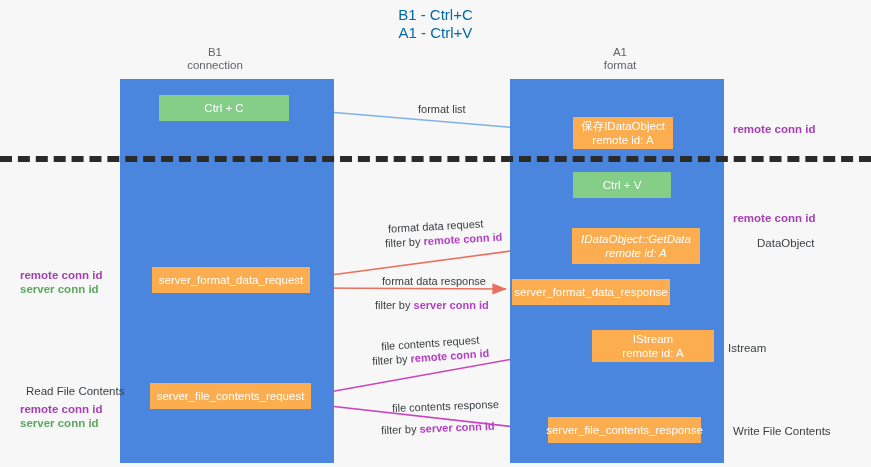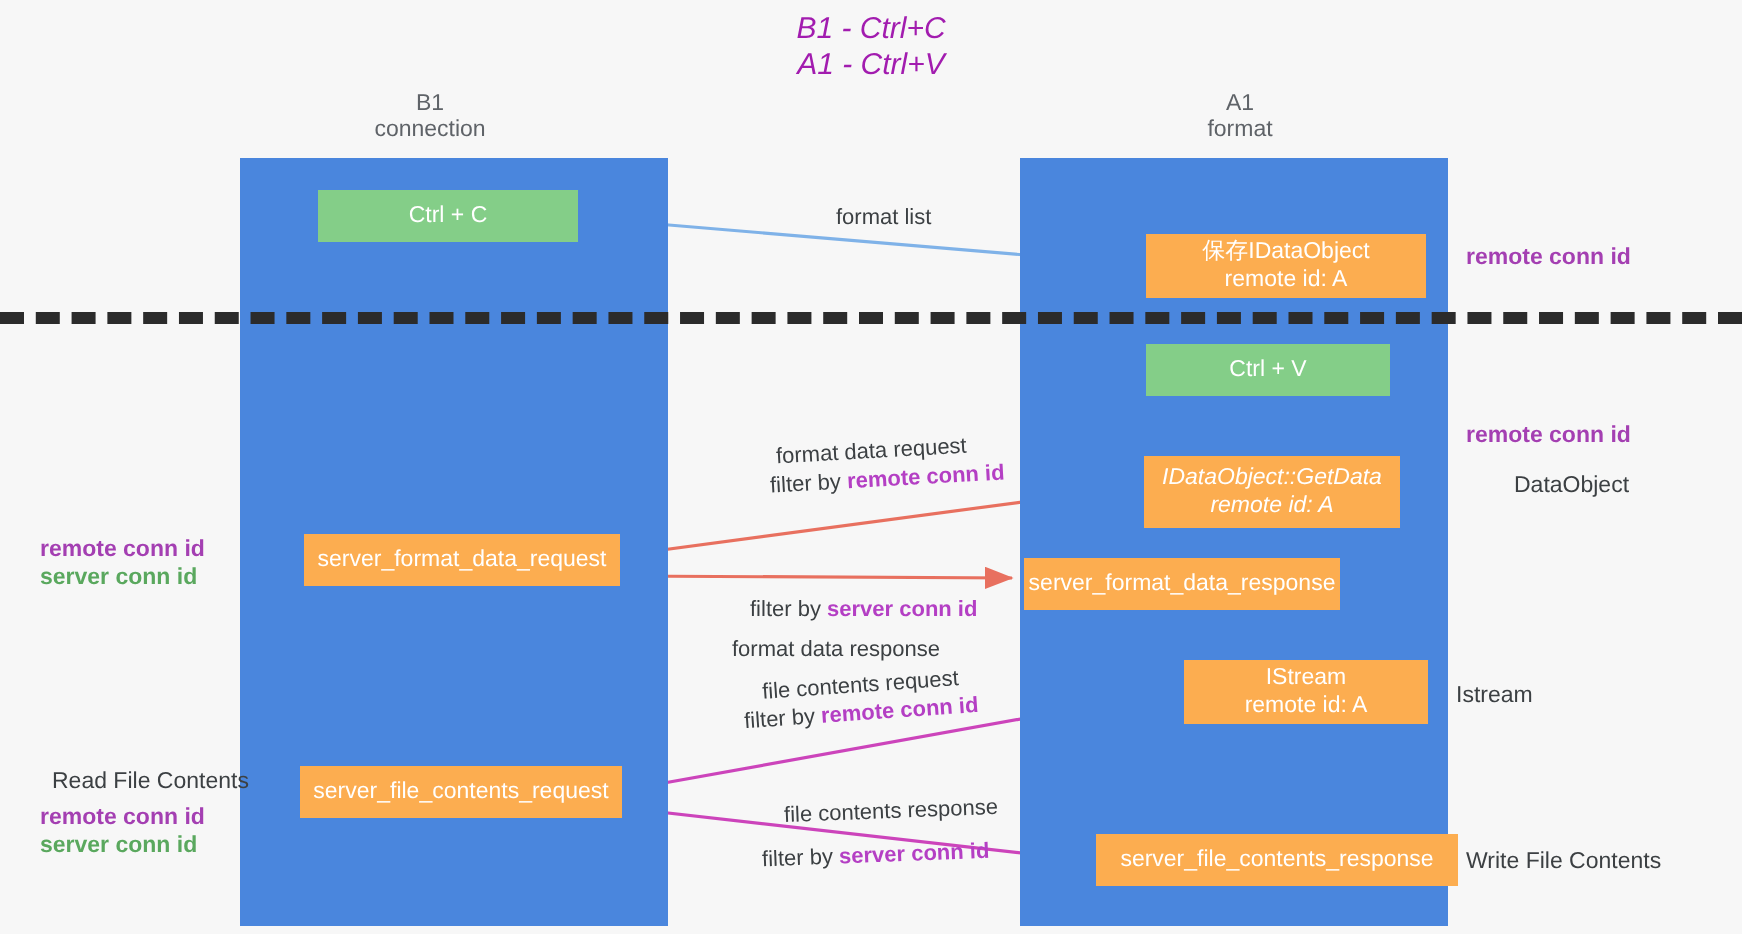--- a/index.html
+++ b/index.html
@@ -23,23 +23,22 @@
   }
   .abs { position: absolute; }
 
   
   #title {
     left: 0; top: 6px;
     width: 871px;
     text-align: center;
     font-size: 15px;
     line-height: 18px;
-    color: #a21caf;
-    white-space: pre-line;
-    font-style: italic;
+    color: #0369a1;
+    white-space: pre-line;
   }
 
   
   .lane-header {
     font-size: 11.5px;
     line-height: 13px;
     text-align: center;
     color: #5f6368;
     white-space: pre-line;
   }
@@ -71,28 +70,28 @@
     font-size: 11.5px;
     line-height: 14px;
     text-align: center;
     white-space: pre-line;
     padding: 2px 4px;
   }
   .node.green { background: #84ce88; }
   .node.orange { background: #fcad50; }
 
   #node-ctrl-c        { left: 159px; top: 95px;  width: 130px; height: 26px; }
-  #node-save-dataobj  { left: 573px; top: 117px; width: 140px; height: 32px; }
-  #node-ctrl-v        { left: 573px; top: 172px; width: 122px; height: 26px; }
+  #node-save-dataobj  { left: 573px; top: 117px; width: 100px; height: 32px; }
+  #node-ctrl-v        { left: 573px; top: 172px; width: 98px; height: 26px; }
   #node-getdata       { left: 572px; top: 228px; width: 128px; height: 36px; font-style: italic; }
   #node-sfdreq        { left: 152px; top: 267px; width: 158px; height: 26px; }
   #node-sfdresp       { left: 512px; top: 279px; width: 158px; height: 26px; }
   #node-istream       { left: 592px; top: 330px; width: 122px; height: 32px; }
   #node-sfcreq        { left: 150px; top: 383px; width: 161px; height: 26px; }
-  #node-sfcresp       { left: 548px; top: 417px; width: 181px; height: 26px; }
+  #node-sfcresp       { left: 548px; top: 417px; width: 153px; height: 26px; }
 
   
   .annot {
     font-size: 11.5px;
     line-height: 14px;
     color: #3c4043;
     white-space: pre-line;
   }
   .annot.purple { color: #a43fb2; font-weight: bold; }
   .annot.green  { color: #5aa85e; font-weight: bold; }
@@ -115,21 +114,21 @@
     color: #3c4043;
     white-space: nowrap;
   }
   .edge-label .hl-purple { color: #b43fc4; font-weight: bold; }
 
   #lbl-format-list   { left: 378px; top: 102px; margin-left: 40px; }
 
   #lbl-fdreq-1 { left: 388px; top: 219px; transform: rotate(-3.2deg); }
   #lbl-fdreq-2 { left: 385px; top: 233px; transform: rotate(-3.2deg); }
 
-  #lbl-fdresp-1 { left: 366px; top: 274px; margin-top: 44px; }
+  #lbl-fdresp-1 { left: 382px; top: 274px; }
   #lbl-fdresp-2 { left: 375px; top: 298px; }
 
   #lbl-fcreq-1 { left: 381px; top: 336px; transform: rotate(-4deg); }
   #lbl-fcreq-2 { left: 372px; top: 350px; transform: rotate(-4deg); }
 
   #lbl-fcresp-1 { left: 392px; top: 399px; transform: rotate(-2.2deg); }
   #lbl-fcresp-2 { left: 381px; top: 421px; transform: rotate(-2.2deg); }
 </style>
 </head>
 <body>

